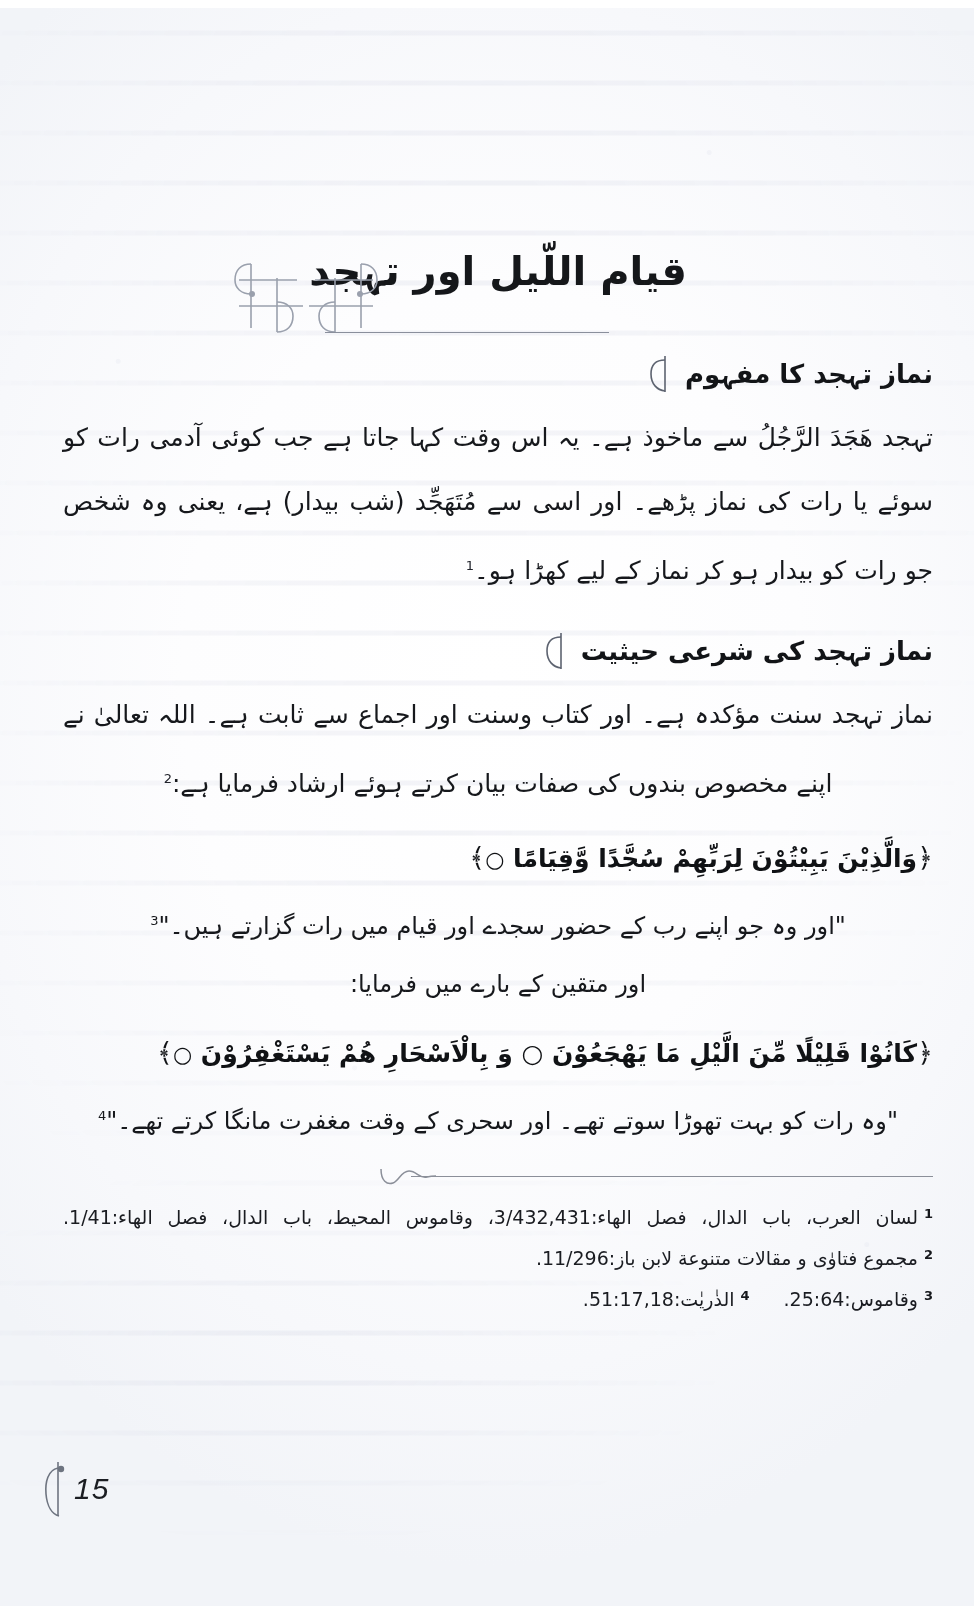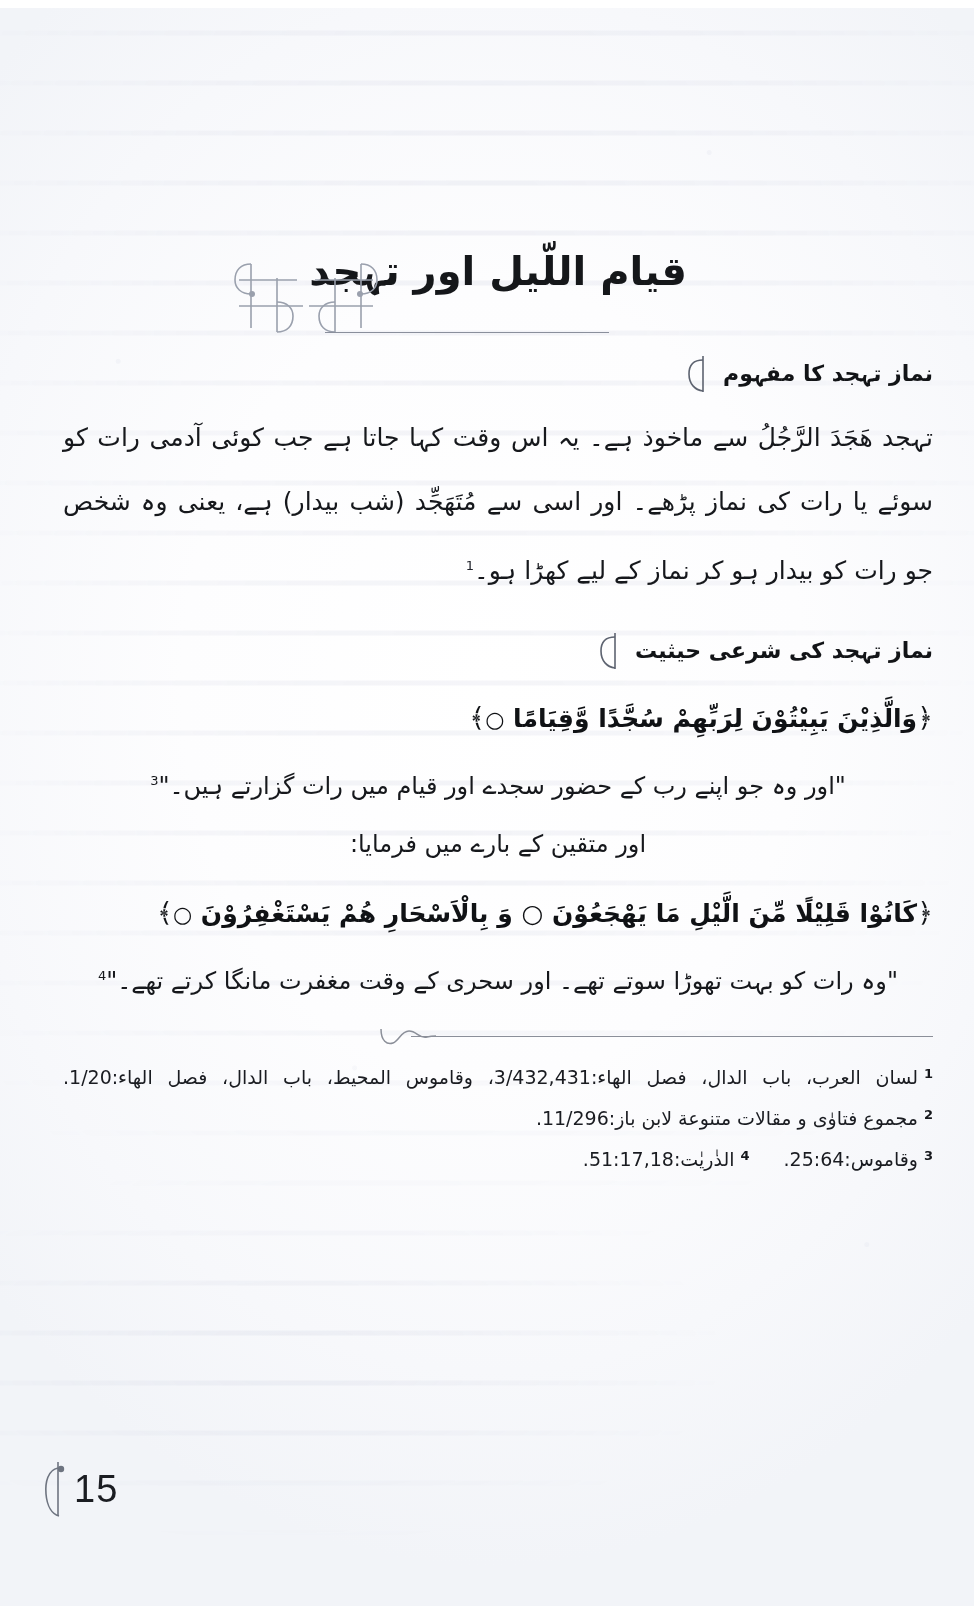--- a/index.html
+++ b/index.html
@@ -100,21 +100,21 @@
   
   .heading-row {
     position: relative;
     display: flex;
     align-items: center;
     justify-content: flex-start;
     margin: 0;
     height: 52px;
   }
   .heading-text {
-    font-size: 22px;
+    font-size: 26px;
     font-weight: 700;
     color: #121417;
     white-space: nowrap;
     direction: rtl;
     line-height: 1.1;
   }
   .heading-mark {
     width: 26px;
     height: 40px;
     margin-right: 10px;
@@ -215,24 +215,25 @@
     position: absolute;
     left: 44px;
     bottom: 96px;
     display: flex;
     align-items: center;
     direction: ltr;
   }
   .pn-mark { width: 26px; height: 58px; flex: 0 0 auto; }
   .pn-text {
     font-family: "Liberation Sans", sans-serif;
-    font-size: 38px;
+    font-size: 30px;
     color: #1b1d22;
     margin-left: 4px;
     letter-spacing: 1px;
+    font-style: italic;
   }
 </style>
 </head>
 <body>
 
 <div class="page">
   <div class="bleed"></div>
   <div class="grain"></div>
 
   <div class="content">
@@ -282,20 +283,21 @@
     <div class="heading-row" style="margin-top:22px;align-items:center;">
       <div class="heading-text">نماز تہجد کی شرعی حیثیت</div>
       <div class="heading-mark">
         <svg viewBox="0 0 26 40" width="26" height="40" fill="none" stroke="#5d6370" stroke-width="1.6">
           <path d="M16 2 L16 38"></path>
           <path d="M16 6 C6 6 2 12 2 20 C2 30 8 36 16 37"></path>
         </svg>
       </div>
     </div>
 
+    <p class="para"><span>نماز تہجد سنت مؤکدہ ہے۔ اور کتاب وسنت اور اجماع سے ثابت ہے۔ اللہ تعالیٰ نے اپنے مخصوص بندوں کی صفات بیان کرتے ہوئے ارشاد فرمایا ہے:</span><sup>2</sup></p>
 
     <div class="verse">
       <span class="brk">﴿</span><span>وَالَّذِيْنَ يَبِيْتُوْنَ لِرَبِّهِمْ سُجَّدًا وَّقِيَامًا</span> <span class="ayah">○</span><span class="brk">﴾</span>
     </div>
 
     <p class="translation"><span>"اور وہ جو اپنے رب کے حضور سجدے اور قیام میں رات گزارتے ہیں۔"</span><sup>3</sup></p>
 
     <p class="translation">اور متقین کے بارے میں فرمایا:</p>
 
     <div class="verse">
@@ -306,21 +308,21 @@
 
     <div class="fn-sep">
       <div class="line"></div>
       <svg class="curl" viewBox="0 0 58 26" width="58" height="26" fill="none" stroke="#8b8f99" stroke-width="1.5">
         <path d="M2 6 C2 18 8 22 14 20 C20 18 22 8 30 8 C38 8 40 16 48 14 C52 13 55 13 57 13"></path>
       </svg>
     </div>
 
     <div class="footnotes">
       <div class="fn-line first">
-        <span class="fn-num">1</span><span>لسان العرب، باب الدال، فصل الهاء:3/432,431، وقاموس المحيط، باب الدال، فصل الهاء:1/20.</span>
+        <span class="fn-num">1</span><span>لسان العرب، باب الدال، فصل الهاء:3/432,431، وقاموس المحيط، باب الدال، فصل الهاء:1/41.</span>
       </div>
       <div class="fn-line">
         <span class="fn-num">2</span><span>مجموع فتاوٰی و مقالات متنوعة لابن باز:11/296.</span>
       </div>
       <div class="fn-line">
         <span class="fn-num">3</span><span>وقاموس:25:64.</span><span class="fn-gap"></span><span class="fn-num">4</span><span>الذٰریٰت:51:17,18.</span>
       </div>
     </div>
 
   </div>

